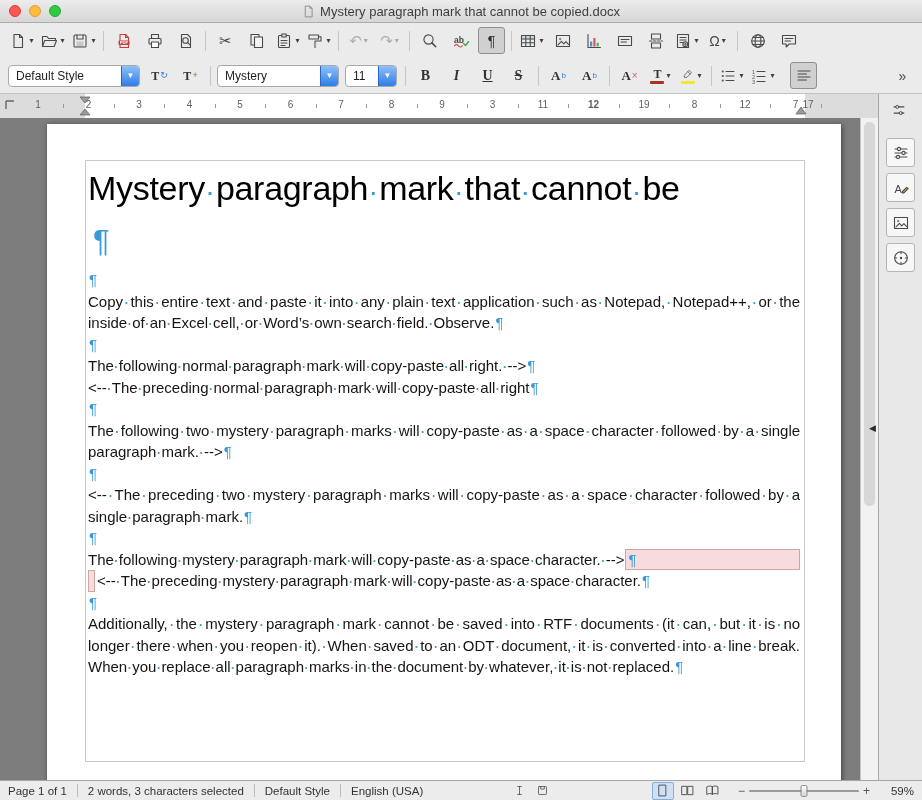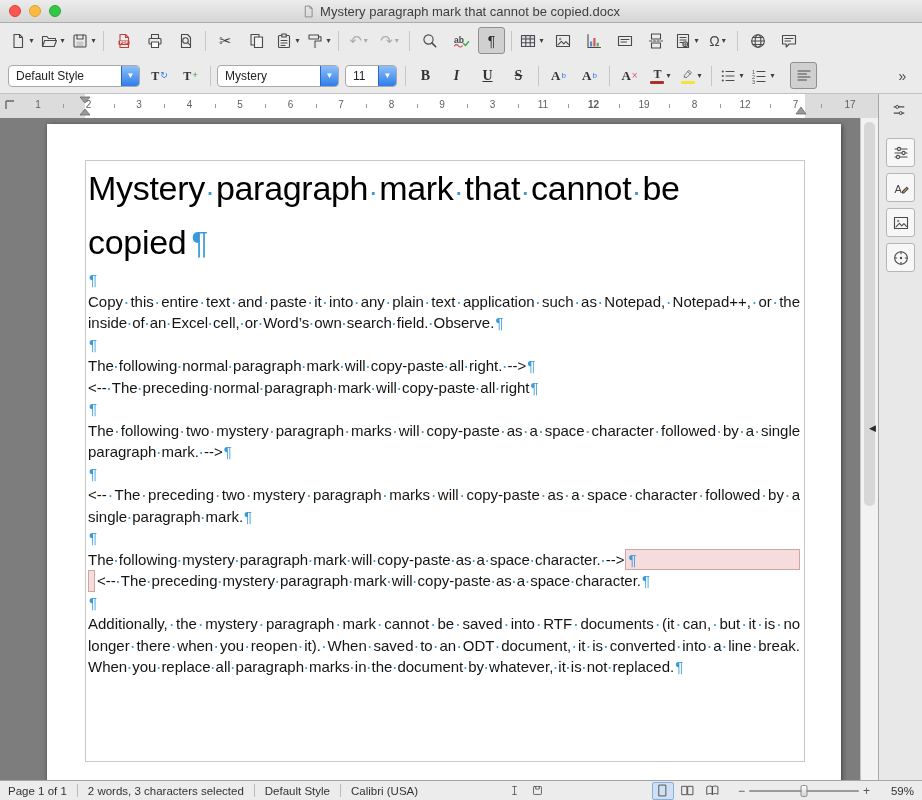--- a/index.html
+++ b/index.html
@@ -495,29 +495,29 @@
       <span class="rnum" style="left: 593.5px; font-weight: bold;">12</span>
       <span class="rtick" style="left: 618.75px;"></span>
       <span class="rnum" style="left: 644px;">19</span>
       <span class="rtick" style="left: 669.25px;"></span>
       <span class="rnum" style="left: 694.5px;">8</span>
       <span class="rtick" style="left: 719.75px;"></span>
       <span class="rnum" style="left: 745px;">12</span>
       <span class="rtick" style="left: 770.25px;"></span>
       <span class="rnum" style="left: 795.5px;">7</span>
       <span class="rtick" style="left: 820.75px;"></span>
-      <span class="rnum" style="left: 850px;">17</span>
+      <span class="rnum" style="left: 808px;">17</span>
     </div>
 
   <div class="docarea">
     <div class="page">
       <div class="boundary"></div>
       <div class="doctext" id="doctext">
           <div class="line hline"><span class="w">Mystery</span><span class="g" style="color: rgb(58, 154, 217);">·</span><span class="w">paragraph</span><span class="g" style="color: rgb(58, 154, 217);">·</span><span class="w">mark</span><span class="g" style="color: rgb(58, 154, 217);">·</span><span class="w">that</span><span class="g" style="color: rgb(58, 154, 217);">·</span><span class="w">cannot</span><span class="g" style="color: rgb(58, 154, 217);">·</span><span class="w">be</span></div>
-          <div class="line hline"><span class="w">copied</span><span class="pm" style="color: rgb(58, 154, 217);">¶</span></div>
+          <div class="line hline"><span class="pm" style="color: rgb(58, 154, 217);">¶</span></div>
           <div class="line"><span class="pm" style="color: rgb(58, 154, 217);">¶</span></div>
           <div class="line just"><span class="w">Copy</span><span class="g" style="color: rgb(58, 154, 217);">·</span><span class="w">this</span><span class="g" style="color: rgb(58, 154, 217);">·</span><span class="w">entire</span><span class="g" style="color: rgb(58, 154, 217);">·</span><span class="w">text</span><span class="g" style="color: rgb(58, 154, 217);">·</span><span class="w">and</span><span class="g" style="color: rgb(58, 154, 217);">·</span><span class="w">paste</span><span class="g" style="color: rgb(58, 154, 217);">·</span><span class="w">it</span><span class="g" style="color: rgb(58, 154, 217);">·</span><span class="w">into</span><span class="g" style="color: rgb(58, 154, 217);">·</span><span class="w">any</span><span class="g" style="color: rgb(58, 154, 217);">·</span><span class="w">plain</span><span class="g" style="color: rgb(58, 154, 217);">·</span><span class="w">text</span><span class="g" style="color: rgb(58, 154, 217);">·</span><span class="w">application</span><span class="g" style="color: rgb(58, 154, 217);">·</span><span class="w">such</span><span class="g" style="color: rgb(58, 154, 217);">·</span><span class="w">as</span><span class="g" style="color: rgb(58, 154, 217);">·</span><span class="w">Notepad,</span><span class="g" style="color: rgb(58, 154, 217);">·</span><span class="w">Notepad++,</span><span class="g" style="color: rgb(58, 154, 217);">·</span><span class="w">or</span><span class="g" style="color: rgb(58, 154, 217);">·</span><span class="w">the</span></div>
           <div class="line"><span class="w">inside</span><span class="g" style="color: rgb(58, 154, 217);">·</span><span class="w">of</span><span class="g" style="color: rgb(58, 154, 217);">·</span><span class="w">an</span><span class="g" style="color: rgb(58, 154, 217);">·</span><span class="w">Excel</span><span class="g" style="color: rgb(58, 154, 217);">·</span><span class="w">cell,</span><span class="g" style="color: rgb(58, 154, 217);">·</span><span class="w">or</span><span class="g" style="color: rgb(58, 154, 217);">·</span><span class="w">Word’s</span><span class="g" style="color: rgb(58, 154, 217);">·</span><span class="w">own</span><span class="g" style="color: rgb(58, 154, 217);">·</span><span class="w">search</span><span class="g" style="color: rgb(58, 154, 217);">·</span><span class="w">field.</span><span class="g" style="color: rgb(58, 154, 217);">·</span><span class="w">Observe.</span><span class="pm" style="color: rgb(58, 154, 217);">¶</span></div>
           <div class="line"><span class="pm" style="color: rgb(58, 154, 217);">¶</span></div>
           <div class="line"><span class="w">The</span><span class="g" style="color: rgb(58, 154, 217);">·</span><span class="w">following</span><span class="g" style="color: rgb(58, 154, 217);">·</span><span class="w">normal</span><span class="g" style="color: rgb(58, 154, 217);">·</span><span class="w">paragraph</span><span class="g" style="color: rgb(58, 154, 217);">·</span><span class="w">mark</span><span class="g" style="color: rgb(58, 154, 217);">·</span><span class="w">will</span><span class="g" style="color: rgb(58, 154, 217);">·</span><span class="w">copy-paste</span><span class="g" style="color: rgb(58, 154, 217);">·</span><span class="w">all</span><span class="g" style="color: rgb(58, 154, 217);">·</span><span class="w">right.</span><span class="g" style="color: rgb(58, 154, 217);">·</span><span class="w">--&gt;</span><span class="pm" style="color: rgb(58, 154, 217);">¶</span></div>
           <div class="line"><span class="w">&lt;--</span><span class="g" style="color: rgb(58, 154, 217);">·</span><span class="w">The</span><span class="g" style="color: rgb(58, 154, 217);">·</span><span class="w">preceding</span><span class="g" style="color: rgb(58, 154, 217);">·</span><span class="w">normal</span><span class="g" style="color: rgb(58, 154, 217);">·</span><span class="w">paragraph</span><span class="g" style="color: rgb(58, 154, 217);">·</span><span class="w">mark</span><span class="g" style="color: rgb(58, 154, 217);">·</span><span class="w">will</span><span class="g" style="color: rgb(58, 154, 217);">·</span><span class="w">copy-paste</span><span class="g" style="color: rgb(58, 154, 217);">·</span><span class="w">all</span><span class="g" style="color: rgb(58, 154, 217);">·</span><span class="w">right</span><span class="pm" style="color: rgb(58, 154, 217);">¶</span></div>
           <div class="line"><span class="pm" style="color: rgb(58, 154, 217);">¶</span></div>
           <div class="line just"><span class="w">The</span><span class="g" style="color: rgb(58, 154, 217);">·</span><span class="w">following</span><span class="g" style="color: rgb(58, 154, 217);">·</span><span class="w">two</span><span class="g" style="color: rgb(58, 154, 217);">·</span><span class="w">mystery</span><span class="g" style="color: rgb(58, 154, 217);">·</span><span class="w">paragraph</span><span class="g" style="color: rgb(58, 154, 217);">·</span><span class="w">marks</span><span class="g" style="color: rgb(58, 154, 217);">·</span><span class="w">will</span><span class="g" style="color: rgb(58, 154, 217);">·</span><span class="w">copy-paste</span><span class="g" style="color: rgb(58, 154, 217);">·</span><span class="w">as</span><span class="g" style="color: rgb(58, 154, 217);">·</span><span class="w">a</span><span class="g" style="color: rgb(58, 154, 217);">·</span><span class="w">space</span><span class="g" style="color: rgb(58, 154, 217);">·</span><span class="w">character</span><span class="g" style="color: rgb(58, 154, 217);">·</span><span class="w">followed</span><span class="g" style="color: rgb(58, 154, 217);">·</span><span class="w">by</span><span class="g" style="color: rgb(58, 154, 217);">·</span><span class="w">a</span><span class="g" style="color: rgb(58, 154, 217);">·</span><span class="w">single</span></div>
           <div class="line"><span class="w">paragraph</span><span class="g" style="color: rgb(58, 154, 217);">·</span><span class="w">mark.</span><span class="g" style="color: rgb(58, 154, 217);">·</span><span class="w">--&gt;</span><span class="pm" style="color: rgb(58, 154, 217);">¶</span></div>
           <div class="line"><span class="pm" style="color: rgb(58, 154, 217);">¶</span></div>
@@ -584,21 +584,21 @@
     </div>
   <span class="grip">◀</span>
 
   <div class="statusbar">
     <span class="sbtext">Page 1 of 1</span>
     <span class="sbsep"></span>
     <span class="sbtext">2 words, 3 characters selected</span>
     <span class="sbsep"></span>
     <span class="sbtext">Default Style</span>
     <span class="sbsep"></span>
-    <span class="sbtext">Calibri (USA)</span>
+    <span class="sbtext">English (USA)</span>
     <span class="sbmid" id="sb-mid">
         <span>
           <svg width="13" height="13" viewBox="0 0 18 18" fill="none" stroke="#4a4a4a" stroke-width="1.1" stroke-linecap="round" stroke-linejoin="round">
             <path d="M6.5 3.5h5M6.5 14.5h5M9 3.5v11"></path>
           </svg>
         </span>
         <span>
           <svg width="13" height="13" viewBox="0 0 18 18" fill="none" stroke="#4a4a4a" stroke-width="1.1" stroke-linecap="round" stroke-linejoin="round">
             <rect x="3.5" y="3.5" width="11" height="11" rx="1"></rect>
             <path d="M6.5 3.5v3.5h5V3.5"></path>

